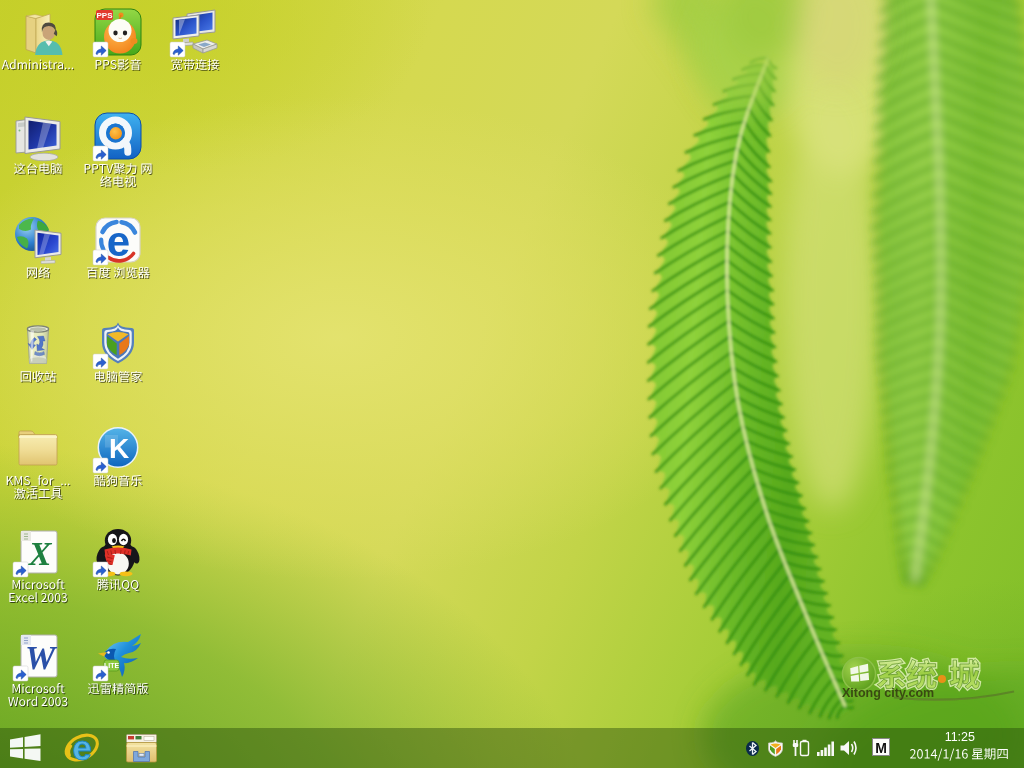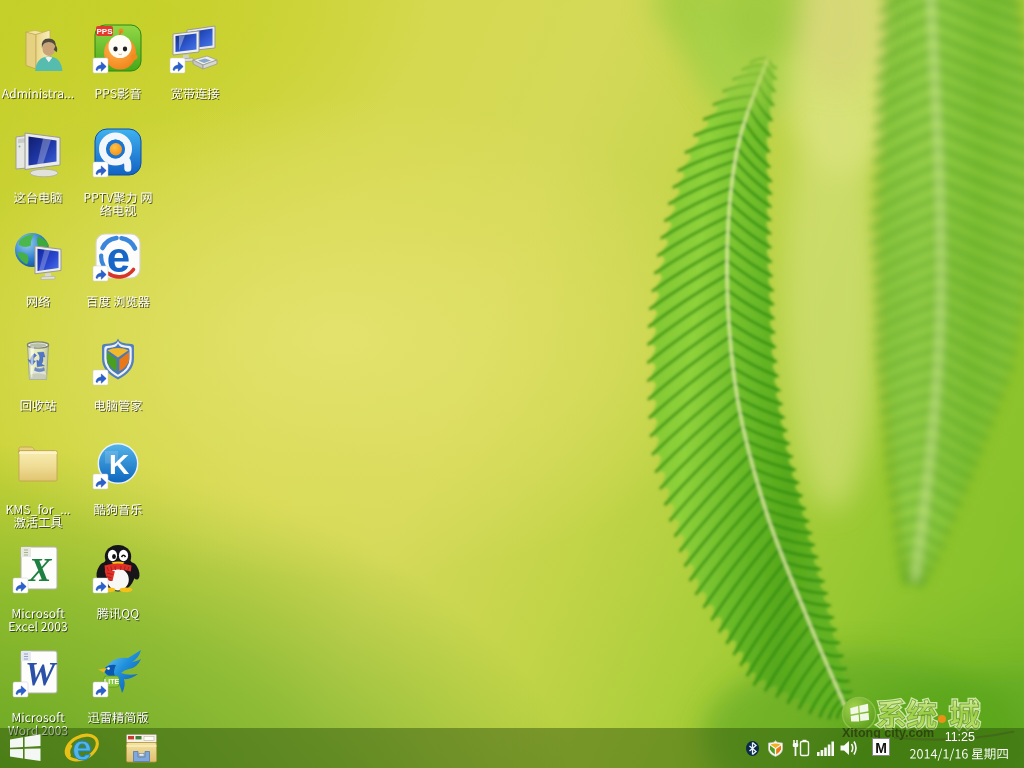--- a/index.html
+++ b/index.html
@@ -2,21 +2,21 @@
 <html><head><meta charset="utf-8"><style>
 *{margin:0;padding:0;box-sizing:border-box}
 html,body{width:1024px;height:768px;overflow:hidden;font-family:"Liberation Sans",sans-serif}
 #bg{position:absolute;inset:0;background:
  radial-gradient(55% 42% at 33% 44%, rgba(228,227,112,.92) 0%, rgba(224,223,100,.55) 45%, rgba(0,0,0,0) 75%),
  radial-gradient(40% 30% at 14% 2%, rgba(198,208,40,.8) 0%, rgba(0,0,0,0) 70%),
  radial-gradient(95% 78% at -8% 112%, rgba(78,152,26,.97) 0%, rgba(100,170,36,.6) 45%, rgba(0,0,0,0) 70%),
  radial-gradient(60% 50% at 104% 106%, rgba(100,170,35,.85) 0%, rgba(0,0,0,0) 62%),
  linear-gradient(113deg, #c5cf2b 0%, #cdd53c 18%, #d5d950 33%, #d4d958 46%, #c2d448 60%, #a6cd38 74%, #8dc42d 87%, #80be28 100%);}
 .ic{position:absolute;width:76px;text-align:center}
-.ic .im{position:relative;width:48px;height:48px;margin:16px auto}
+.ic .im{position:relative;width:48px;height:48px;margin:0 auto}
 .ic .tx{margin-top:3px}
 #taskbar{position:absolute;left:0;top:728px;width:1024px;height:40px;background:rgba(33,70,6,.42)}
 </style></head><body>
 <div id="bg"></div>
 <svg width="1024" height="768" viewBox="0 0 1024 768" xmlns="http://www.w3.org/2000/svg" style="position:absolute;top:0;left:0">
     <defs>
       <filter id="b1" x="-40%" y="-40%" width="180%" height="180%">
         <feGaussianBlur stdDeviation="1.7"></feGaussianBlur>
       </filter>
       <filter id="b2" x="-40%" y="-40%" width="180%" height="180%">
@@ -562,21 +562,21 @@
         <g transform="translate(8.4,11.0)">
           <path d="M0.7 -9.3C1.5 -8.7 2.3 -7.9 2.7 -7.3L3.4 -7.8C3 -8.4 2.2 -9.2 1.4 -9.8ZM6 -8.4V-5.7H3.8V-4.9H6V-0.7H6.8V-4.9H8.9V-5.7H6.8V-8.4ZM4 -9.6V-8.8H9.3C9.3 -3.9 9.4 -0.9 10.9 -0.9C11.5 -0.9 11.7 -1.4 11.8 -2.8C11.6 -2.9 11.4 -3.2 11.2 -3.4C11.2 -2.5 11.1 -1.8 10.9 -1.8C10.2 -1.8 10.2 -5.1 10.2 -9.6ZM3.2 -5.6H0.5V-4.7H2.3V-1.1C1.8 -0.9 1.1 -0.4 0.5 0.2L1.2 1C1.9 0.2 2.5 -0.4 3 -0.4C3.2 -0.4 3.6 -0.1 4.1 0.2C4.9 0.7 5.9 0.8 7.3 0.8C8.5 0.8 10.6 0.8 11.5 0.7C11.5 0.4 11.7 -0 11.8 -0.2C10.6 -0.1 8.7 -0 7.3 -0C6 -0 5 -0.1 4.3 -0.6C3.8 -0.9 3.5 -1.1 3.2 -1.2Z M14.6 -6.7V-6H17.2V-6.7ZM14.3 -5.3V-4.6H17.2V-5.3ZM19.3 -5.3V-4.6H22.3V-5.3ZM19.3 -6.7V-6H22V-6.7ZM13.1 -8.2V-5.5H14V-7.4H17.8V-4.2H18.7V-7.4H22.6V-5.5H23.5V-8.2H18.7V-9H22.8V-9.7H13.8V-9H17.8V-8.2ZM17.8 -1.3V-0.2H15V-1.3ZM18.7 -1.3H21.5V-0.2H18.7ZM17.8 -2H15V-3.1H17.8ZM18.7 -2V-3.1H21.5V-2ZM14.2 -3.8V1H15V0.5H21.5V0.9H22.4V-3.8Z M25 -9.3C25.3 -8.5 25.6 -7.3 25.7 -6.6L26.4 -6.8C26.3 -7.5 26 -8.6 25.7 -9.5ZM28.4 -9.5C28.2 -8.7 27.9 -7.5 27.6 -6.8L28.2 -6.6C28.5 -7.3 28.9 -8.4 29.2 -9.3ZM24.9 -6.1V-5.3H26.5C26.1 -4 25.4 -2.3 24.8 -1.5C24.9 -1.2 25.2 -0.8 25.2 -0.5C25.7 -1.3 26.2 -2.4 26.6 -3.6V1H27.5V-3.9C27.8 -3.2 28.3 -2.5 28.4 -2L29 -2.7C28.8 -3.1 27.8 -4.6 27.5 -5V-5.3H28.8V-6.1H27.5V-10.2H26.6V-6.1ZM32.2 -10.2V-9.3H29.6V-8.6H32.2V-7.8H29.9V-7.1H32.2V-6.3H29.3V-5.6H36.1V-6.3H33V-7.1H35.5V-7.8H33V-8.6H35.8V-9.3H33V-10.2ZM34.4 -4.2V-3.2H30.9V-4.2ZM30 -4.9V1H30.9V-1H34.4V0C34.4 0.2 34.4 0.2 34.2 0.2C34.1 0.2 33.6 0.2 33 0.2C33.1 0.4 33.3 0.7 33.3 1C34.1 1 34.6 1 34.9 0.8C35.2 0.7 35.3 0.5 35.3 0V-4.9ZM30.9 -2.6H34.4V-1.7H30.9Z M37.9 -5.5V1H38.8V-5.5ZM38.5 -6.6C39 -6.1 39.6 -5.5 39.8 -5L40.5 -5.5C40.2 -6 39.6 -6.6 39.1 -7ZM40.5 -4.7V-0.5H45V-4.7ZM39.1 -10.3C38.7 -9.1 38 -8 37.2 -7.3C37.4 -7.2 37.8 -6.9 38 -6.8C38.4 -7.2 38.8 -7.8 39.2 -8.4H39.9C40.2 -7.9 40.5 -7.3 40.6 -6.9L41.4 -7.2C41.3 -7.6 41.1 -8 40.9 -8.4H42.6V-9.2H39.6C39.8 -9.5 39.9 -9.8 40 -10.1ZM43.9 -10.3C43.6 -9.2 43 -8.2 42.3 -7.5C42.5 -7.4 42.9 -7.2 43.1 -7C43.4 -7.4 43.7 -7.9 44 -8.4H45C45.3 -7.9 45.7 -7.3 45.8 -6.8L46.6 -7.2C46.5 -7.5 46.2 -8 46 -8.4H47.9V-9.2H44.4C44.5 -9.5 44.7 -9.8 44.7 -10.1ZM44.2 -2.3V-1.2H41.3V-2.3ZM41.3 -4H44.2V-3H41.3ZM40.9 -6.6V-5.7H46.6V-0.1C46.6 0 46.6 0.1 46.4 0.1C46.2 0.1 45.5 0.1 44.8 0.1C45 0.3 45.1 0.7 45.1 0.9C46.1 0.9 46.7 0.9 47 0.8C47.4 0.6 47.5 0.4 47.5 -0.1V-6.6Z M50.1 -10V-5.1C50.1 -3.3 50 -1.1 49.2 0.5C49.4 0.6 49.7 0.8 49.8 1C50.5 -0.2 50.8 -1.8 50.9 -3.5H52.6V1H53.4V-4.3H50.9L50.9 -5.2V-6.1H54.2V-6.9H53.1V-10.3H52.2V-6.9H50.9V-10ZM59.2 -5.8C58.9 -4.5 58.5 -3.3 57.9 -2.3C57.3 -3.3 56.8 -4.5 56.6 -5.8ZM54.7 -9.4V-5.2C54.7 -3.4 54.6 -1.1 53.6 0.5C53.9 0.6 54.2 0.9 54.4 1C55.4 -0.7 55.6 -3.2 55.6 -5.2V-5.8H55.8C56.1 -4.2 56.6 -2.8 57.3 -1.6C56.7 -0.7 55.9 -0.1 55.1 0.3C55.3 0.4 55.5 0.8 55.6 1C56.4 0.6 57.2 -0 57.9 -0.8C58.4 -0 59.1 0.6 59.9 1C60.1 0.8 60.3 0.4 60.5 0.3C59.7 -0.1 59 -0.7 58.4 -1.5C59.3 -2.8 59.9 -4.5 60.2 -6.6L59.6 -6.7L59.5 -6.7H55.6V-8.7C57.2 -8.8 59.1 -9.1 60.4 -9.4L59.8 -10.2C58.6 -9.8 56.5 -9.6 54.7 -9.4Z" fill="rgba(0,0,0,0.62)"></path>
         </g>
         <g transform="translate(7.5,10.0)">
           <path d="M0.7 -9.3C1.5 -8.7 2.3 -7.9 2.7 -7.3L3.4 -7.8C3 -8.4 2.2 -9.2 1.4 -9.8ZM6 -8.4V-5.7H3.8V-4.9H6V-0.7H6.8V-4.9H8.9V-5.7H6.8V-8.4ZM4 -9.6V-8.8H9.3C9.3 -3.9 9.4 -0.9 10.9 -0.9C11.5 -0.9 11.7 -1.4 11.8 -2.8C11.6 -2.9 11.4 -3.2 11.2 -3.4C11.2 -2.5 11.1 -1.8 10.9 -1.8C10.2 -1.8 10.2 -5.1 10.2 -9.6ZM3.2 -5.6H0.5V-4.7H2.3V-1.1C1.8 -0.9 1.1 -0.4 0.5 0.2L1.2 1C1.9 0.2 2.5 -0.4 3 -0.4C3.2 -0.4 3.6 -0.1 4.1 0.2C4.9 0.7 5.9 0.8 7.3 0.8C8.5 0.8 10.6 0.8 11.5 0.7C11.5 0.4 11.7 -0 11.8 -0.2C10.6 -0.1 8.7 -0 7.3 -0C6 -0 5 -0.1 4.3 -0.6C3.8 -0.9 3.5 -1.1 3.2 -1.2Z M14.6 -6.7V-6H17.2V-6.7ZM14.3 -5.3V-4.6H17.2V-5.3ZM19.3 -5.3V-4.6H22.3V-5.3ZM19.3 -6.7V-6H22V-6.7ZM13.1 -8.2V-5.5H14V-7.4H17.8V-4.2H18.7V-7.4H22.6V-5.5H23.5V-8.2H18.7V-9H22.8V-9.7H13.8V-9H17.8V-8.2ZM17.8 -1.3V-0.2H15V-1.3ZM18.7 -1.3H21.5V-0.2H18.7ZM17.8 -2H15V-3.1H17.8ZM18.7 -2V-3.1H21.5V-2ZM14.2 -3.8V1H15V0.5H21.5V0.9H22.4V-3.8Z M25 -9.3C25.3 -8.5 25.6 -7.3 25.7 -6.6L26.4 -6.8C26.3 -7.5 26 -8.6 25.7 -9.5ZM28.4 -9.5C28.2 -8.7 27.9 -7.5 27.6 -6.8L28.2 -6.6C28.5 -7.3 28.9 -8.4 29.2 -9.3ZM24.9 -6.1V-5.3H26.5C26.1 -4 25.4 -2.3 24.8 -1.5C24.9 -1.2 25.2 -0.8 25.2 -0.5C25.7 -1.3 26.2 -2.4 26.6 -3.6V1H27.5V-3.9C27.8 -3.2 28.3 -2.5 28.4 -2L29 -2.7C28.8 -3.1 27.8 -4.6 27.5 -5V-5.3H28.8V-6.1H27.5V-10.2H26.6V-6.1ZM32.2 -10.2V-9.3H29.6V-8.6H32.2V-7.8H29.9V-7.1H32.2V-6.3H29.3V-5.6H36.1V-6.3H33V-7.1H35.5V-7.8H33V-8.6H35.8V-9.3H33V-10.2ZM34.4 -4.2V-3.2H30.9V-4.2ZM30 -4.9V1H30.9V-1H34.4V0C34.4 0.2 34.4 0.2 34.2 0.2C34.1 0.2 33.6 0.2 33 0.2C33.1 0.4 33.3 0.7 33.3 1C34.1 1 34.6 1 34.9 0.8C35.2 0.7 35.3 0.5 35.3 0V-4.9ZM30.9 -2.6H34.4V-1.7H30.9Z M37.9 -5.5V1H38.8V-5.5ZM38.5 -6.6C39 -6.1 39.6 -5.5 39.8 -5L40.5 -5.5C40.2 -6 39.6 -6.6 39.1 -7ZM40.5 -4.7V-0.5H45V-4.7ZM39.1 -10.3C38.7 -9.1 38 -8 37.2 -7.3C37.4 -7.2 37.8 -6.9 38 -6.8C38.4 -7.2 38.8 -7.8 39.2 -8.4H39.9C40.2 -7.9 40.5 -7.3 40.6 -6.9L41.4 -7.2C41.3 -7.6 41.1 -8 40.9 -8.4H42.6V-9.2H39.6C39.8 -9.5 39.9 -9.8 40 -10.1ZM43.9 -10.3C43.6 -9.2 43 -8.2 42.3 -7.5C42.5 -7.4 42.9 -7.2 43.1 -7C43.4 -7.4 43.7 -7.9 44 -8.4H45C45.3 -7.9 45.7 -7.3 45.8 -6.8L46.6 -7.2C46.5 -7.5 46.2 -8 46 -8.4H47.9V-9.2H44.4C44.5 -9.5 44.7 -9.8 44.7 -10.1ZM44.2 -2.3V-1.2H41.3V-2.3ZM41.3 -4H44.2V-3H41.3ZM40.9 -6.6V-5.7H46.6V-0.1C46.6 0 46.6 0.1 46.4 0.1C46.2 0.1 45.5 0.1 44.8 0.1C45 0.3 45.1 0.7 45.1 0.9C46.1 0.9 46.7 0.9 47 0.8C47.4 0.6 47.5 0.4 47.5 -0.1V-6.6Z M50.1 -10V-5.1C50.1 -3.3 50 -1.1 49.2 0.5C49.4 0.6 49.7 0.8 49.8 1C50.5 -0.2 50.8 -1.8 50.9 -3.5H52.6V1H53.4V-4.3H50.9L50.9 -5.2V-6.1H54.2V-6.9H53.1V-10.3H52.2V-6.9H50.9V-10ZM59.2 -5.8C58.9 -4.5 58.5 -3.3 57.9 -2.3C57.3 -3.3 56.8 -4.5 56.6 -5.8ZM54.7 -9.4V-5.2C54.7 -3.4 54.6 -1.1 53.6 0.5C53.9 0.6 54.2 0.9 54.4 1C55.4 -0.7 55.6 -3.2 55.6 -5.2V-5.8H55.8C56.1 -4.2 56.6 -2.8 57.3 -1.6C56.7 -0.7 55.9 -0.1 55.1 0.3C55.3 0.4 55.5 0.8 55.6 1C56.4 0.6 57.2 -0 57.9 -0.8C58.4 -0 59.1 0.6 59.9 1C60.1 0.8 60.3 0.4 60.5 0.3C59.7 -0.1 59 -0.7 58.4 -1.5C59.3 -2.8 59.9 -4.5 60.2 -6.6L59.6 -6.7L59.5 -6.7H55.6V-8.7C57.2 -8.8 59.1 -9.1 60.4 -9.4L59.8 -10.2C58.6 -9.8 56.5 -9.6 54.7 -9.4Z" fill="#fff"></path>
         </g>
       </svg>
     </div>
   </div>
 
-<div style="position:absolute;left:836px;top:692px;width:188px;height:50px">
+<div style="position:absolute;left:836px;top:652px;width:188px;height:50px">
 <svg width="188" height="50" viewBox="0 0 188 50" style="overflow:visible">
 <defs>
 <radialGradient id="wmball" cx="0.35" cy="0.3" r="0.9">
           <stop offset="0" stop-color="#a2d24e"></stop>
           <stop offset="0.7" stop-color="#68a824"></stop>
           <stop offset="1" stop-color="#4f8c18"></stop>
         </radialGradient>
 <linearGradient id="wmtxt" x1="0" y1="0" x2="0" y2="1">
           <stop offset="0" stop-color="#daf0a0"></stop>
           <stop offset="0.45" stop-color="#9cce44"></stop>

